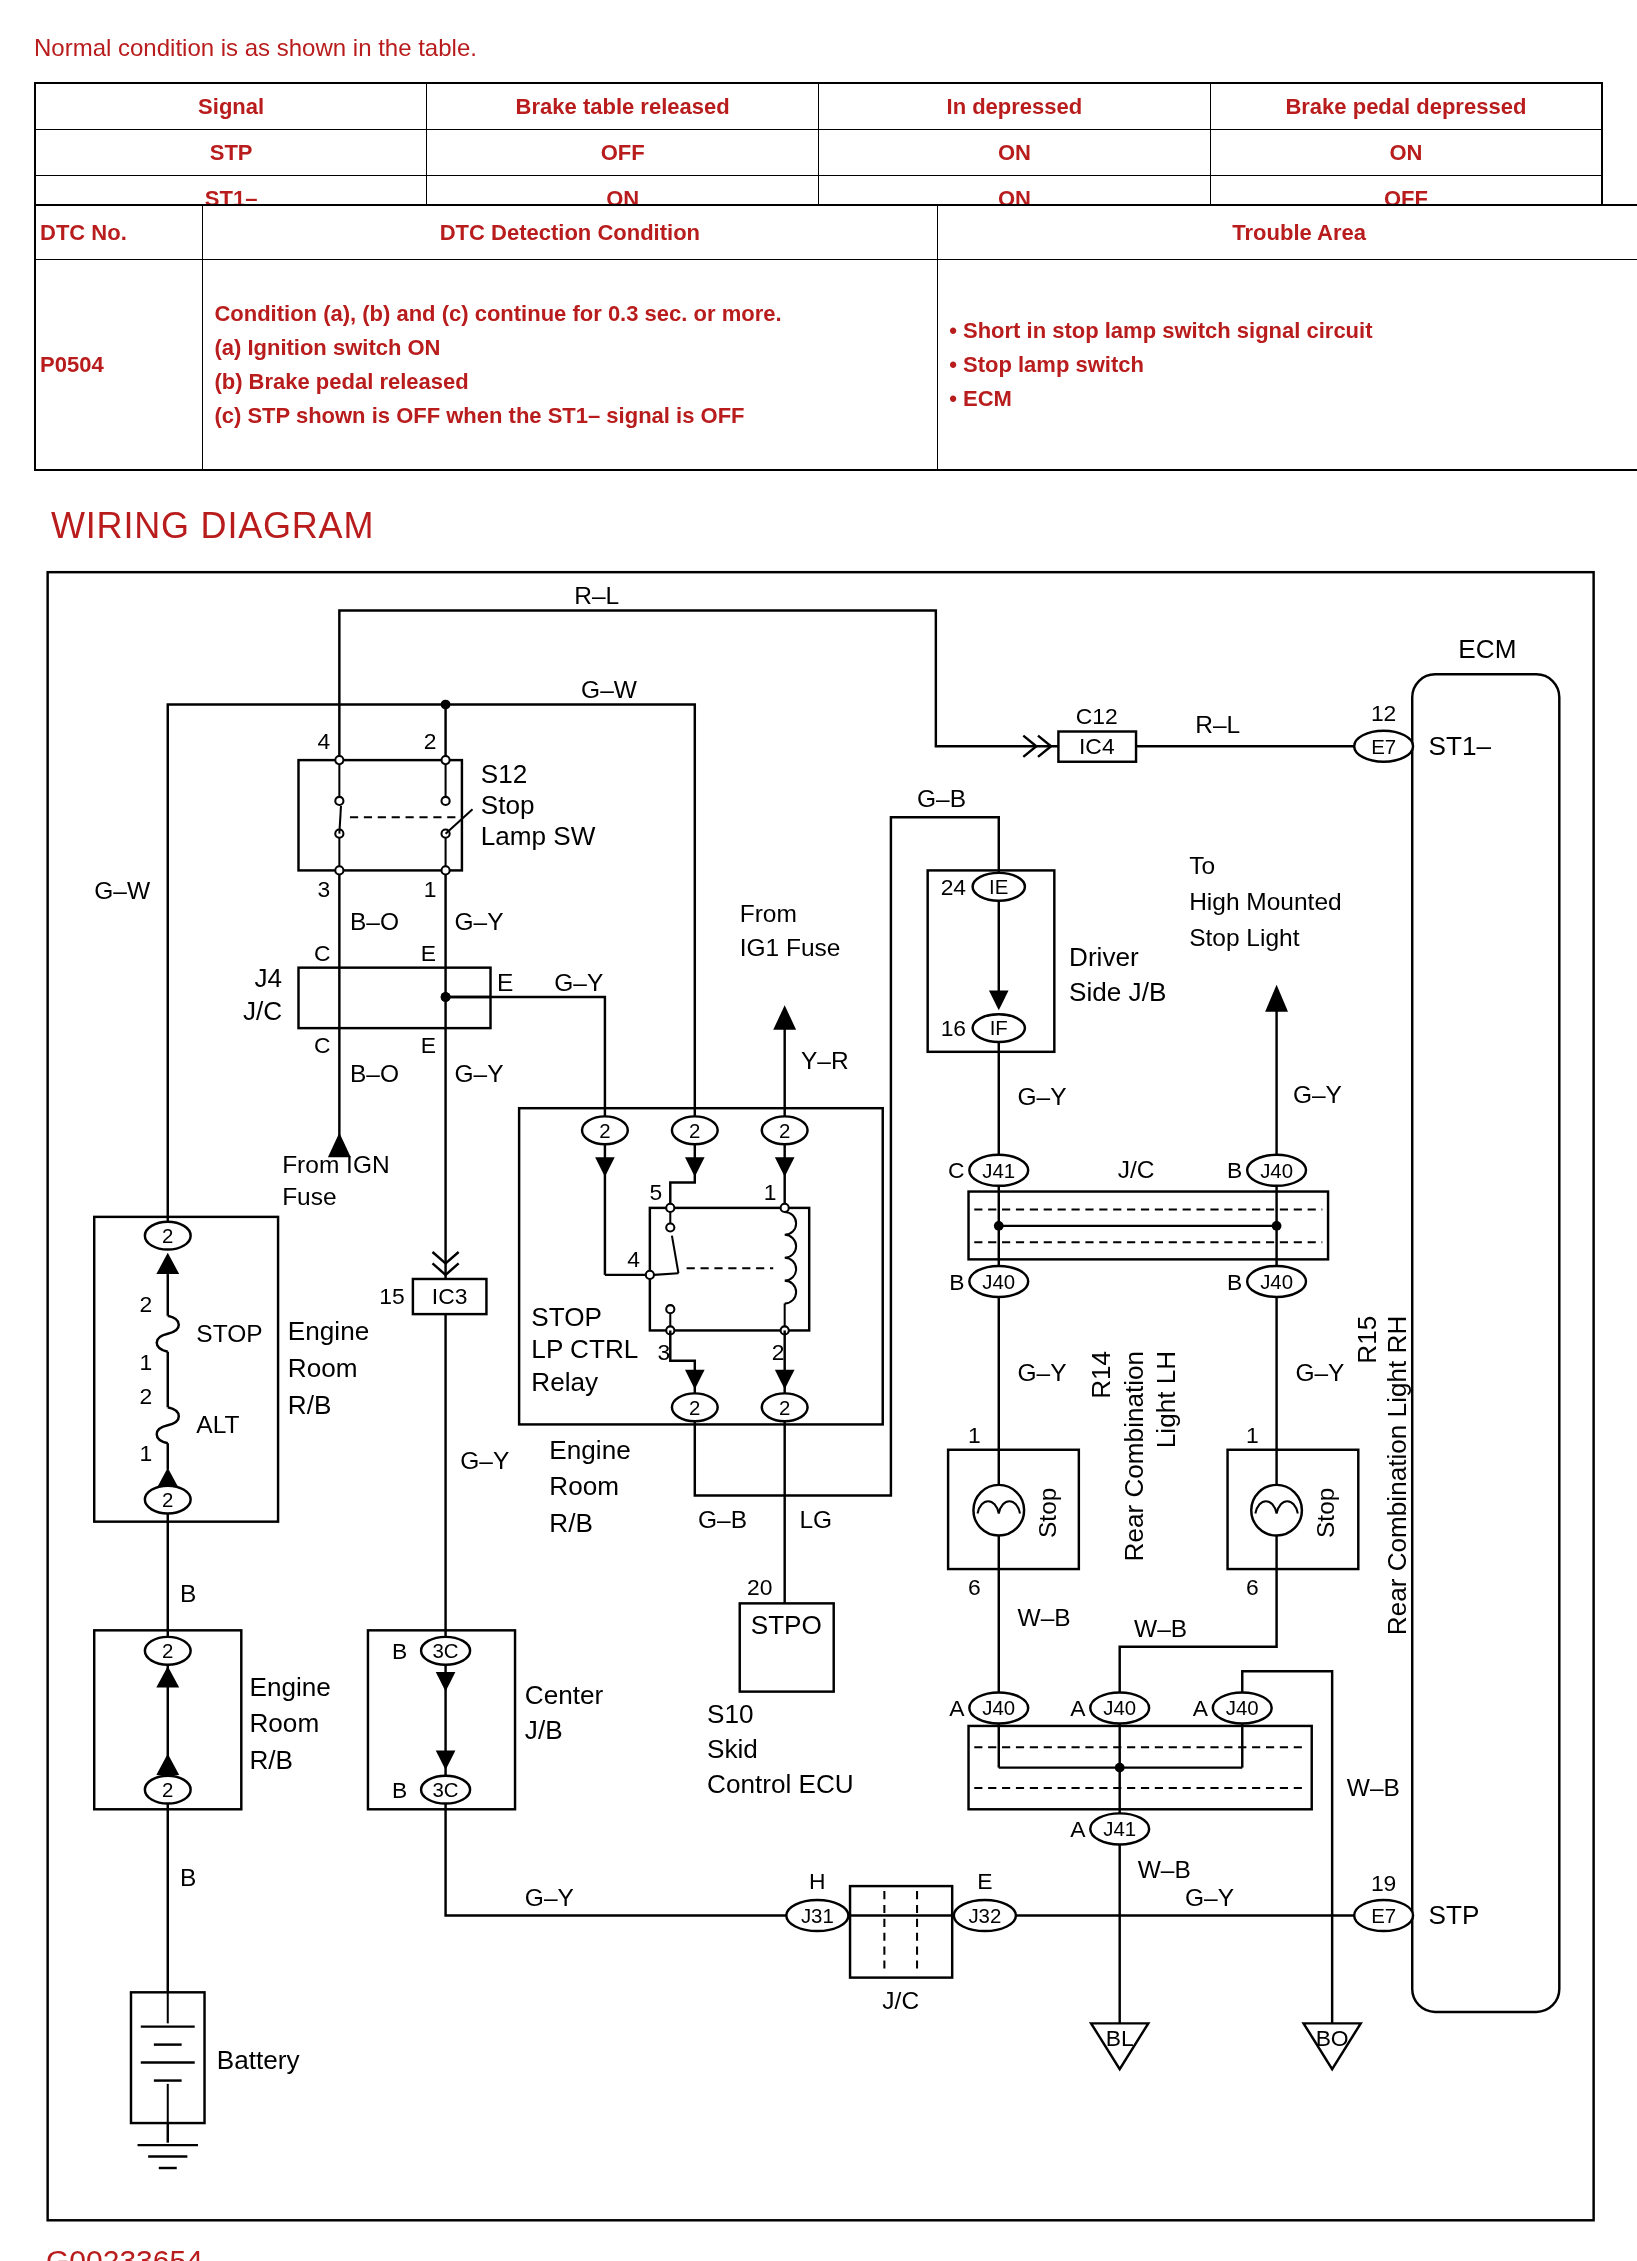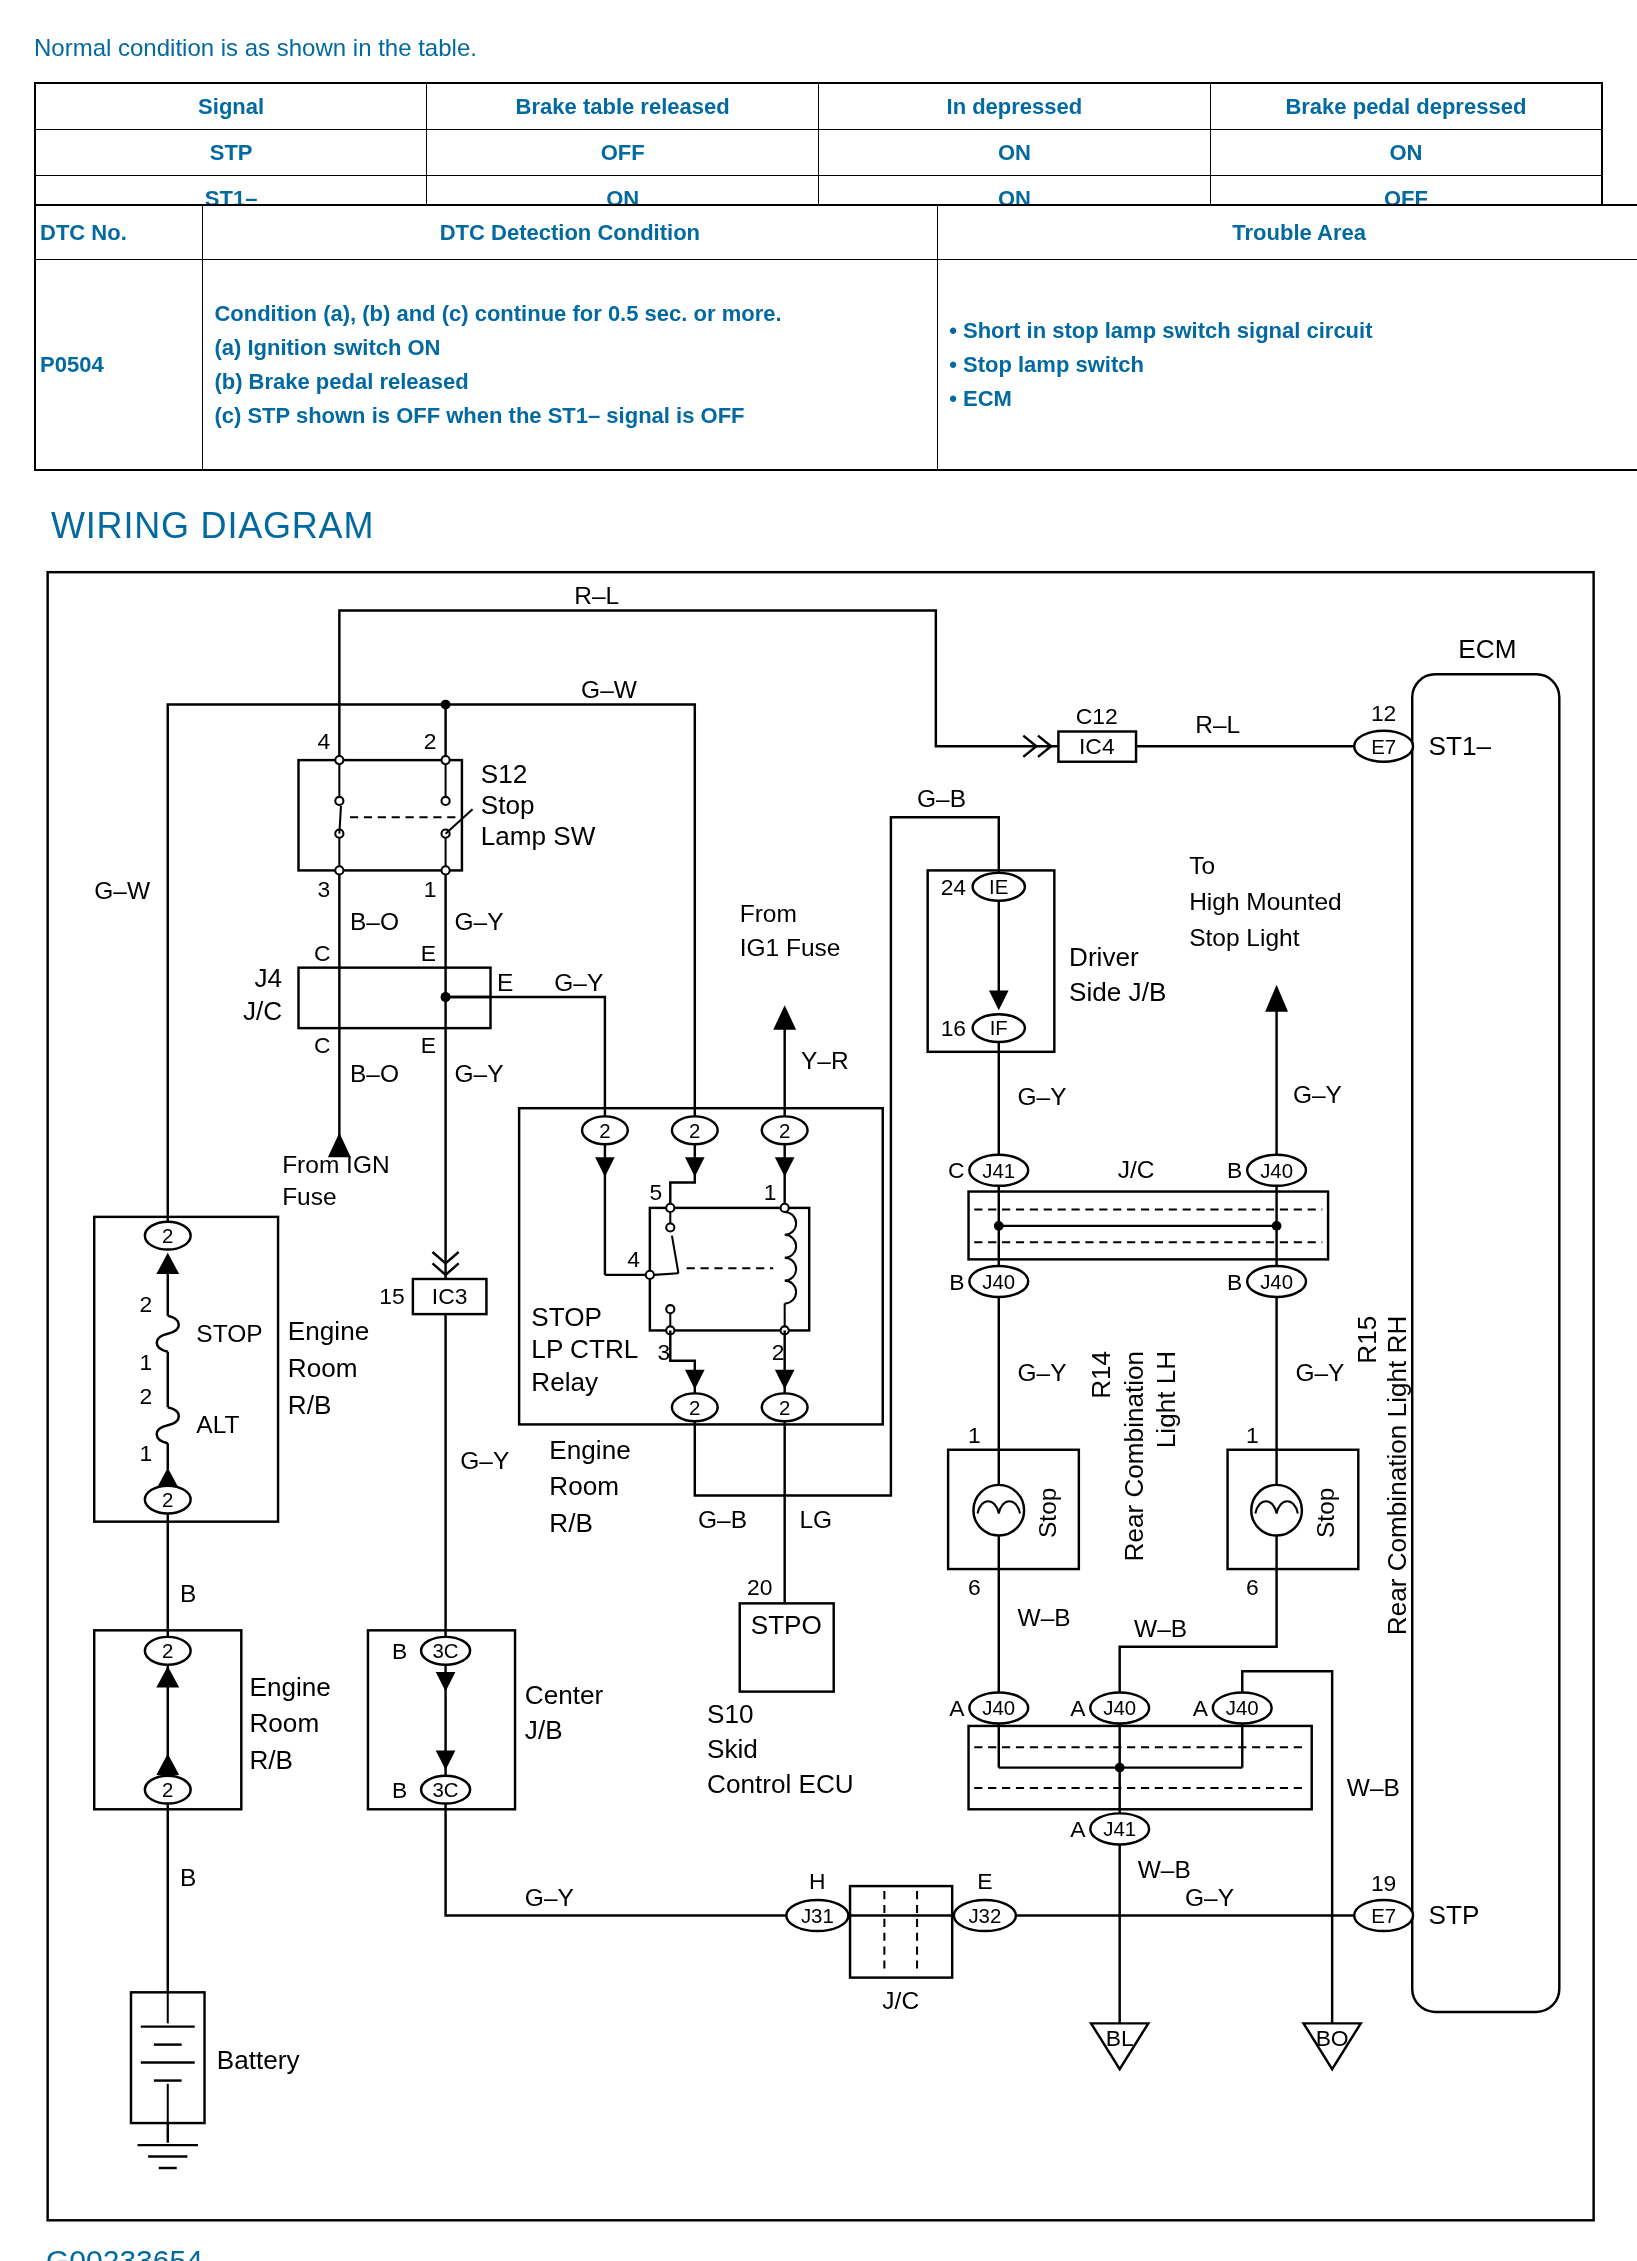--- a/index.html
+++ b/index.html
@@ -1,16 +1,16 @@
 <!DOCTYPE html>
 <html style="font-size:13px"><head>
 <meta charset="utf-8">
 <style>
   html,body{margin:0;padding:0;background:#e8e8e8;}
-  .page{position:relative;width:1638px;height:2261px;background:#ffffff;font-family:"Liberation Sans",sans-serif;color:#0369a1;overflow:hidden;}
+  .page{position:relative;width:1638px;height:2261px;background:#ffffff;font-family:"Liberation Sans",sans-serif;color:#b91c1c;overflow:hidden;}
   .intro{position:absolute;left:34px;top:34px;font-size:24px;}
   table{border-collapse:collapse;table-layout:fixed;position:absolute;left:34px;background:#fff;}
   table.t1{top:82px;width:1569px;}
   table.t2{top:204px;width:1569px;}
   th,td{border:1.6px solid #000;font-size:22px;font-weight:bold;padding:4px;}
   table{border:2.5px solid #000;}
   .t1 th,.t1 td{height:37px;text-align:center;}
   .t2 th{height:37px;}
   .t2 td{vertical-align:middle;}
   .t2 .dtcno{text-align:left;width:158px;}
@@ -70,21 +70,21 @@
 <table class="t2">
   <tbody>
         <tr>
     <th class="dtcno">DTC No.</th>
     <th class="cond">DTC Detection Condition</th>
     <th class="trouble">Trouble Area</th>
   </tr>
   <tr>
     <td class="dtcno">P0504</td>
     <td class="cond">
-      <div>Condition (a), (b) and (c) continue for 0.5 sec. or more.</div>
+      <div>Condition (a), (b) and (c) continue for 0.3 sec. or more.</div>
       <div>(a) Ignition switch ON</div>
       <div>(b) Brake pedal released</div>
       <div>(c) STP shown is OFF when the ST1– signal is OFF</div>
     </td>
     <td class="trouble">
       <div>• Short in stop lamp switch signal circuit</div>
       <div>• Stop lamp switch</div>
       <div>• ECM</div>
     </td>
   </tr>

